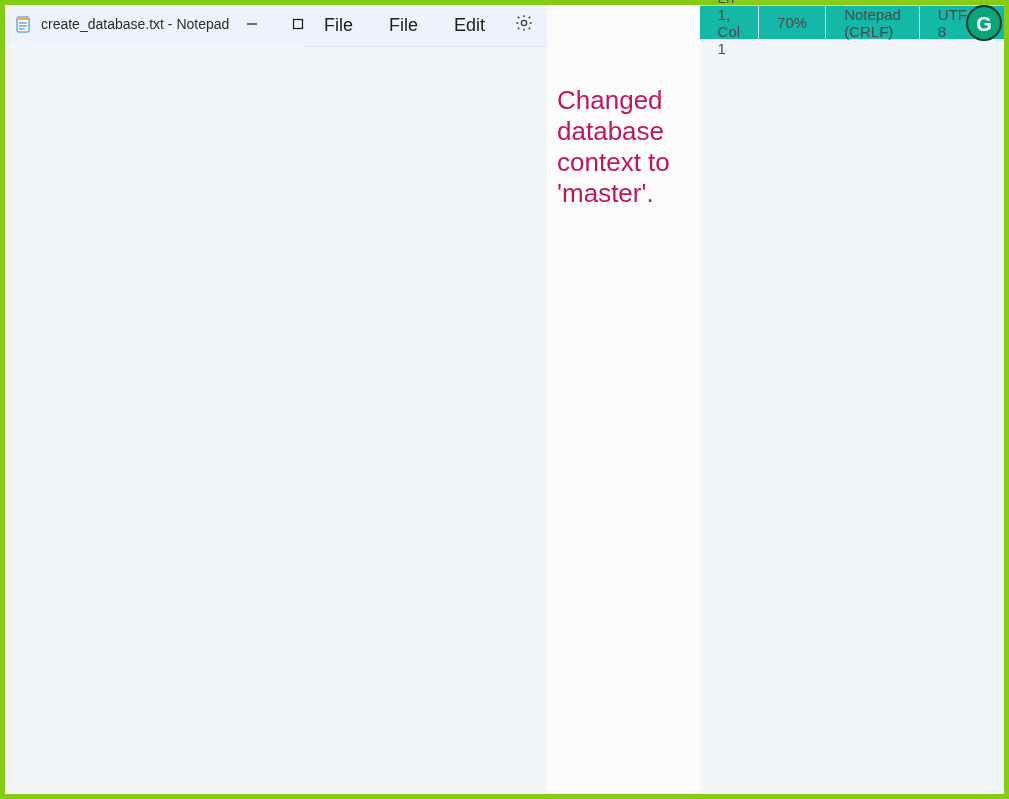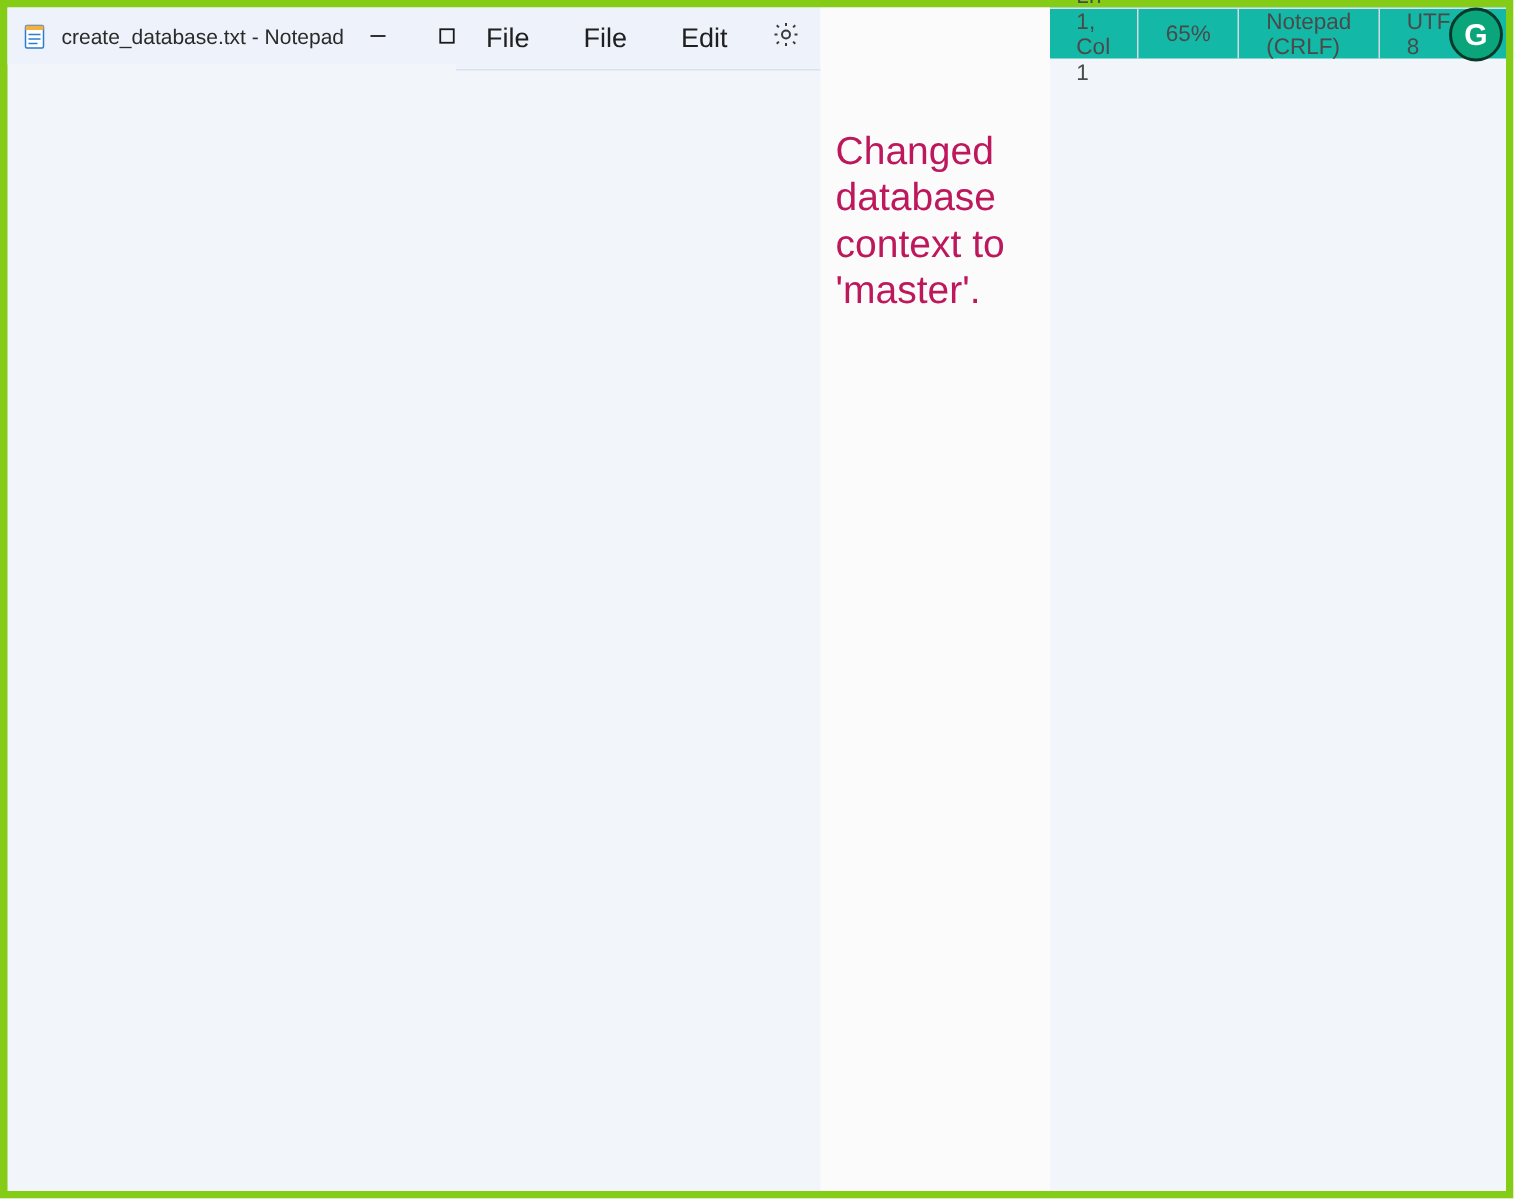--- a/index.html
+++ b/index.html
@@ -150,21 +150,21 @@
     </div>
   </div>
 
   <div class="editor">
     <span>Changed database context to 'master'.</span>
   </div>
 
   <div class="statusbar">
     <div class="status-cell first">Ln 1, Col 1</div>
     <div class="status-spacer"></div>
-    <div class="status-cell">65%</div>
+    <div class="status-cell">70%</div>
     <div class="status-cell">Notepad (CRLF)</div>
     <div class="status-cell" style="padding-right:32px;">UTF-8</div>
     <div class="grammarly">
       <span>G</span>
     </div>
   </div>
 
 </div>
 
 </body></html>

